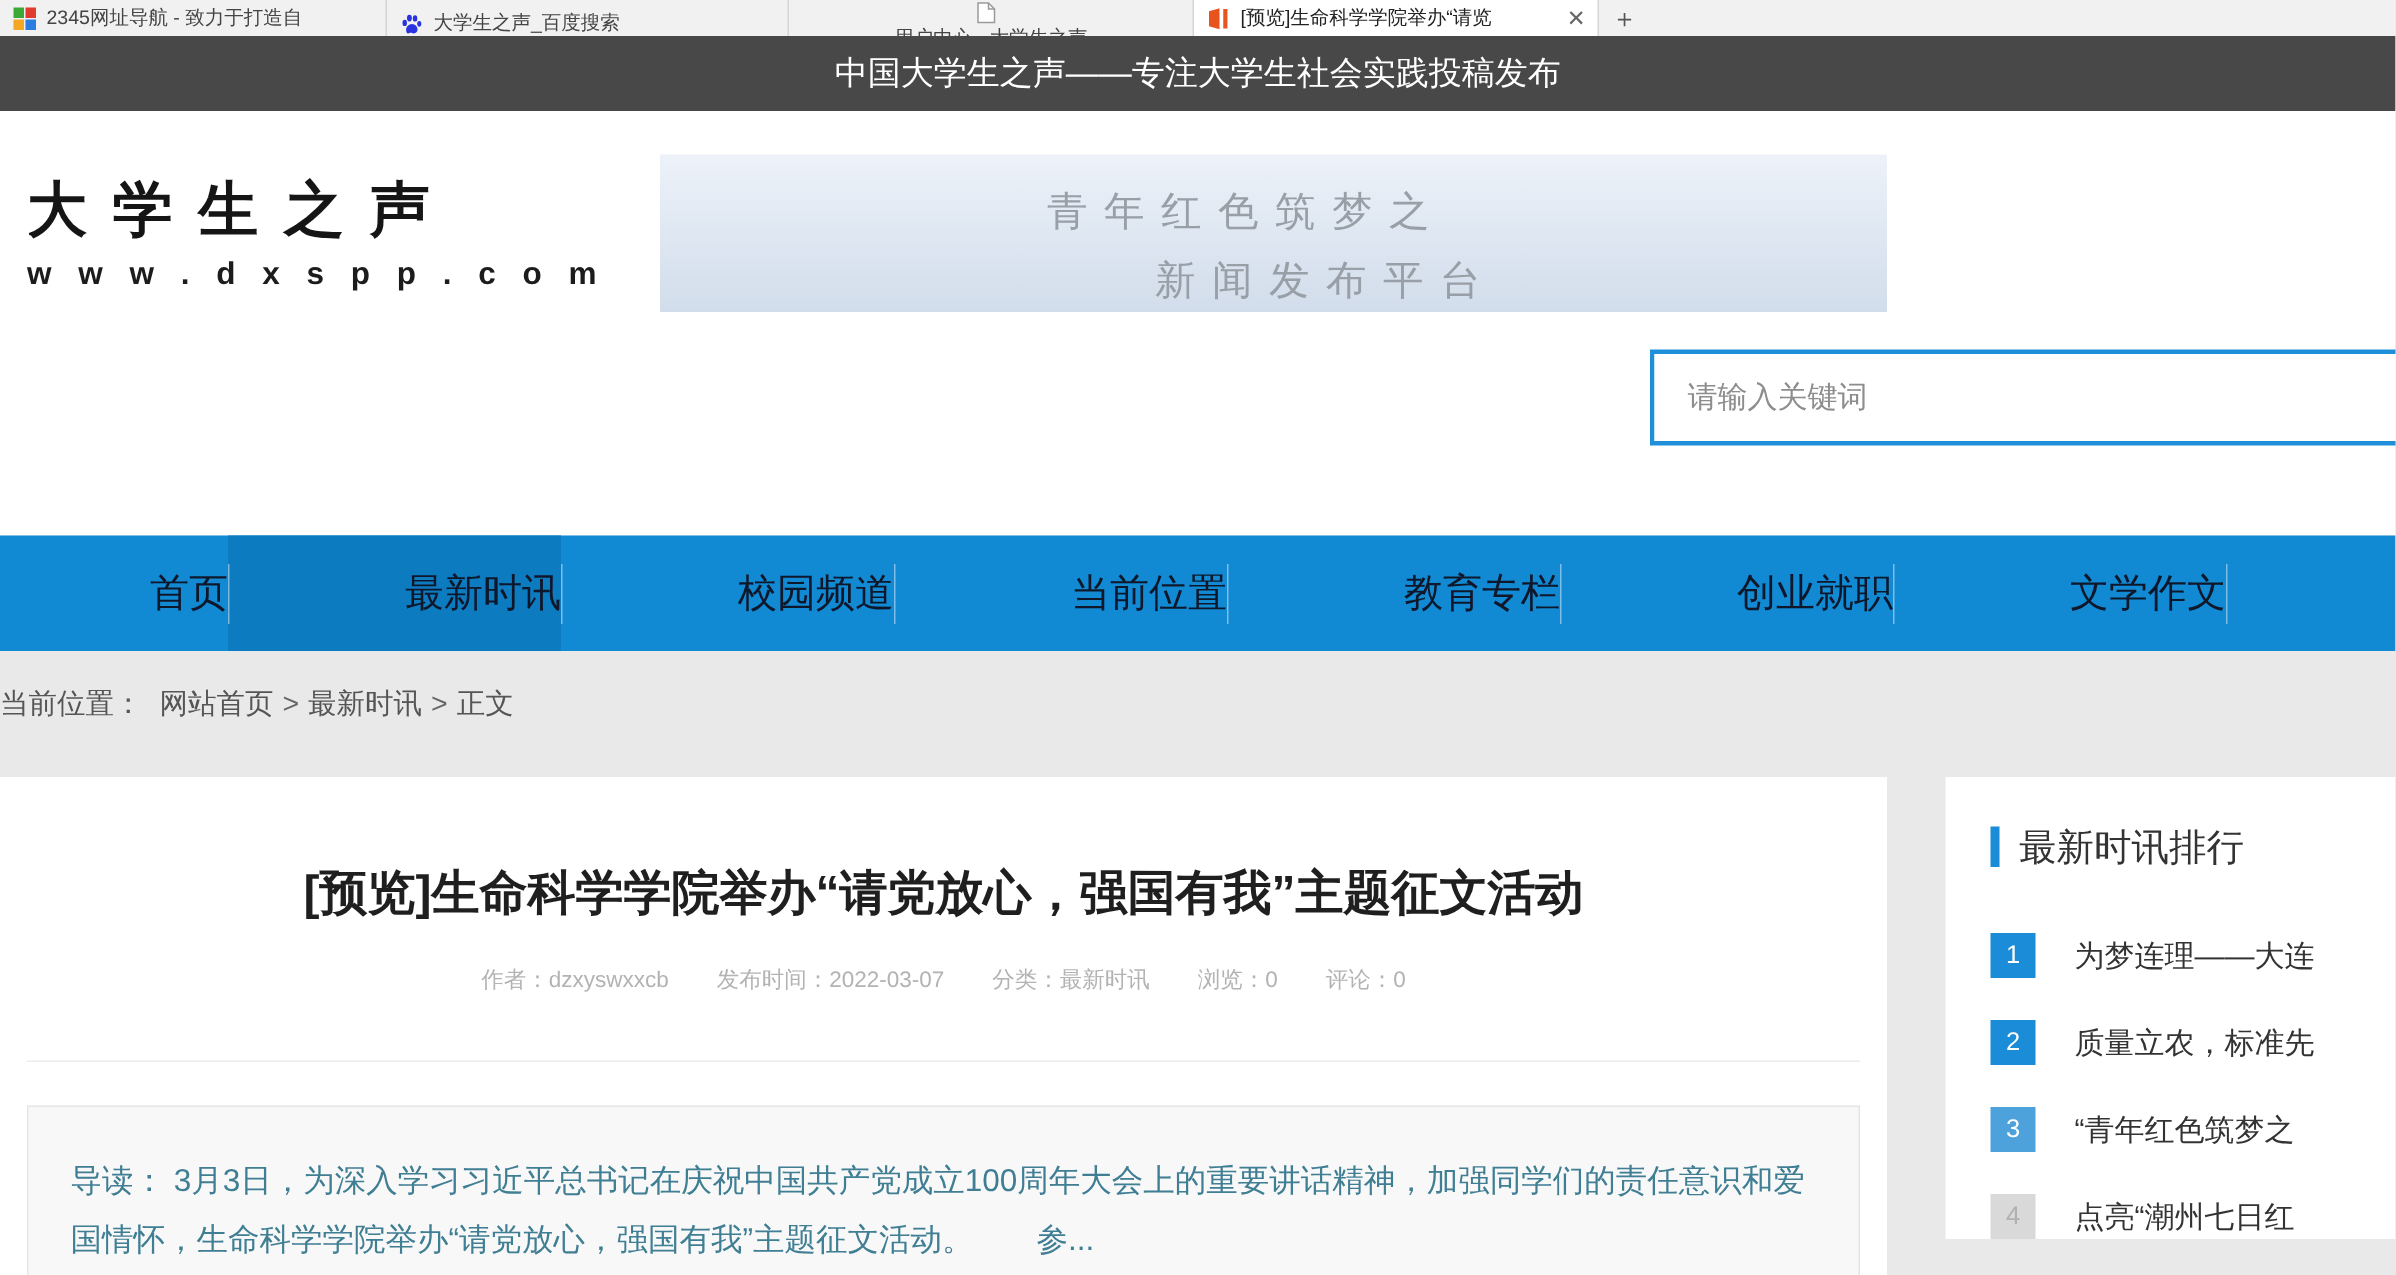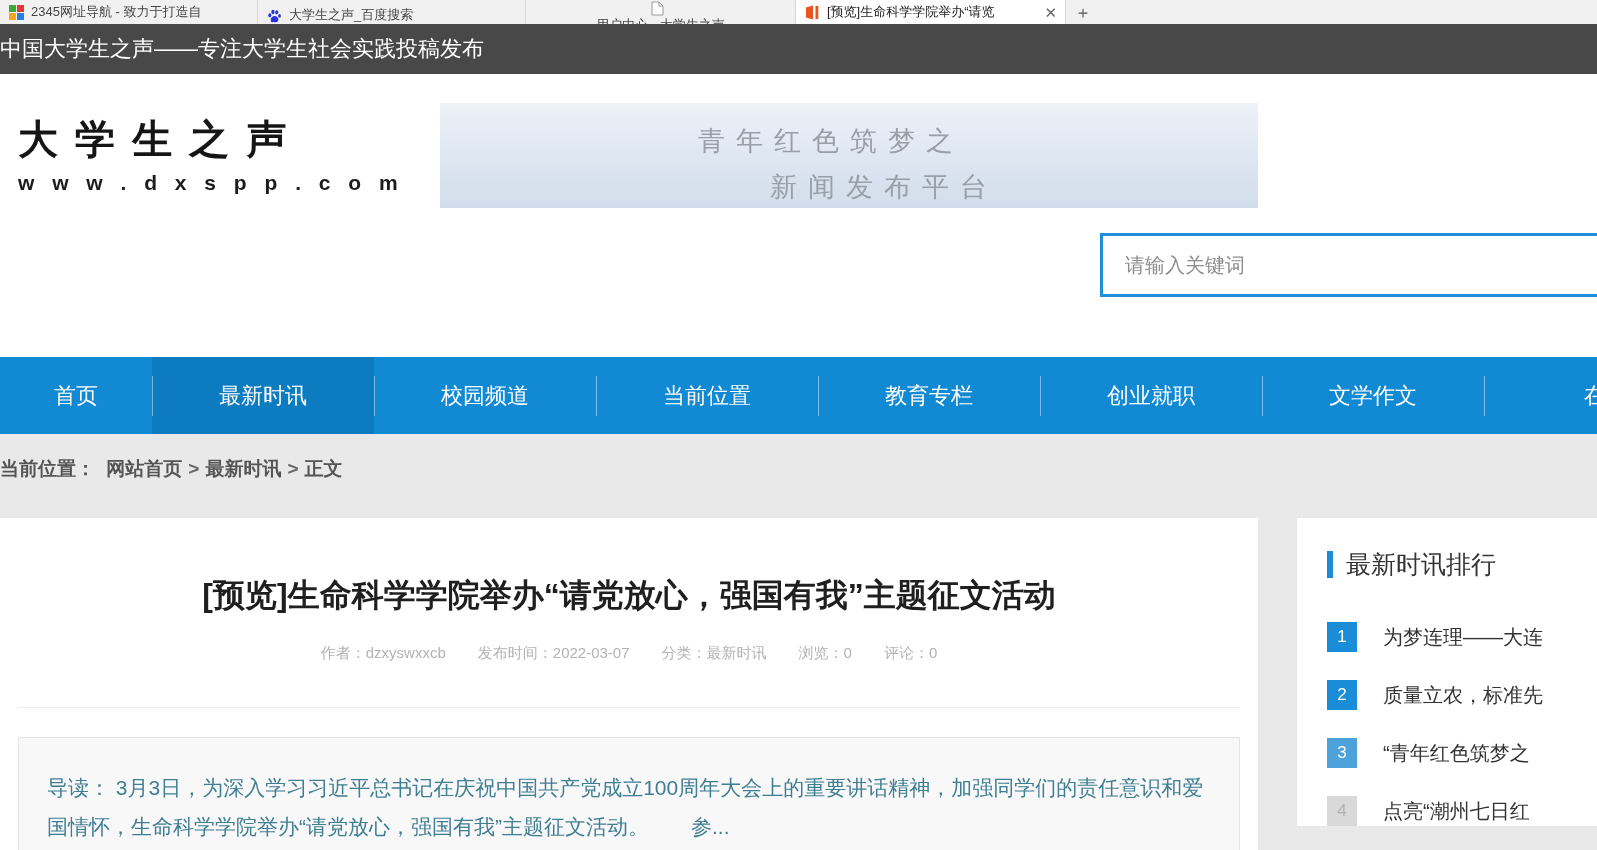--- a/index.html
+++ b/index.html
@@ -19,45 +19,45 @@
   .tab-title{overflow:hidden;text-overflow:clip;flex:1 1 auto;}
   .tab-close{margin-left:8px;color:#666;font-size:15px;line-height:15px;flex:0 0 auto;}
   .newtab{width:34px;display:flex;align-items:center;justify-content:center;color:#555;font-size:17px;}
   .ic2345{display:grid;grid-template-columns:7px 7px;grid-template-rows:7px 7px;gap:1px;}
   .ic2345 i{display:block;}
   .ic2345 .g{background:#3aa935;}.ic2345 .r{background:#e23a2e;}
   .ic2345 .y{background:#f5a623;}.ic2345 .b{background:#2b7de0;}
 
   
   .topbar{position:absolute;left:0;top:24px;width:100%;height:50px;background:var(--topbar-bg);color:#fff;
-          font-size:22px;line-height:50px;white-space:nowrap;}
+          font-size:22px;line-height:50px;white-space:nowrap;text-align:center;}
 
   
   .header{position:absolute;left:0;top:74px;width:100%;height:283px;background:#fff;}
   .logo{position:absolute;left:18px;top:38px;}
   .logo-cn{font-size:40px;font-weight:900;letter-spacing:3px;color:#151515;}
   .logo-en{font-size:21px;font-weight:bold;letter-spacing:6px;color:#1c1c1c;margin-top:4px;}
   .banner{position:absolute;left:440px;top:29px;width:818px;height:105px;
           background:linear-gradient(180deg,#edf2f9 0%,#dde6f1 55%,#d2ddeb 100%);color:#989fa7;}
   .banner-l1{margin:20px 0 0 258px;font-size:27px;letter-spacing:11px;}
   .banner-l2{margin:10px 0 0 330px;font-size:27px;letter-spacing:11px;}
   .searchbox{position:absolute;left:1100px;top:159px;width:520px;height:64px;border:3px solid var(--search-border);background:#fff;}
   .searchbox input{width:100%;height:100%;border:none;outline:none;font-size:20px;padding-left:22px;
                    font-family:"Liberation Sans","DejaVu Sans",sans-serif;color:#444;}
   .searchbox input::placeholder{color:#8d8d8d;}
 
   
   .nav{position:absolute;left:0;top:357px;width:100%;height:77px;background:var(--accent);display:flex;}
-  .nav-item{width:222px;flex:0 0 auto;text-align:center;line-height:77px;font-size:22px;color:#ffffff;position:relative;cursor:pointer;}
+  .nav-item{width:222px;flex:0 0 auto;text-align:right;line-height:77px;font-size:26px;color:#0f172a;position:relative;cursor:pointer;}
   .nav-item.first{width:152px;}
   .nav-item + .nav-item::before{content:"";position:absolute;left:0;top:19px;width:1px;height:40px;background:rgba(255,255,255,.45);}
   .nav-item.active{background:var(--nav-active);}
 
   
-  .breadcrumb{position:absolute;left:0;top:456px;font-size:19px;color:#555;white-space:nowrap;font-weight:bold;}
+  .breadcrumb{position:absolute;left:0;top:456px;font-size:19px;color:#555;white-space:nowrap;}
   .breadcrumb span{margin-right:6px;}
   .crumb-sep{color:#666;}
 
   
   .main-card{position:absolute;left:0;top:518px;width:1258px;height:332px;background:#fff;}
   .article-title{text-align:center;padding-top:56px;font-size:32px;font-weight:bold;color:#1f1f1f;}
   .article-meta{text-align:center;margin-top:26px;font-size:15px;color:#b3b3b3;}
   .article-meta span{margin:0 16px;}
   .divider{margin:44px 18px 0 18px;border-top:1px solid #ececec;}
   .summary{margin:29px 18px 0 18px;background:#f8f8f8;border:1px solid #e5e5e5;padding:30px 28px 40px 28px;

